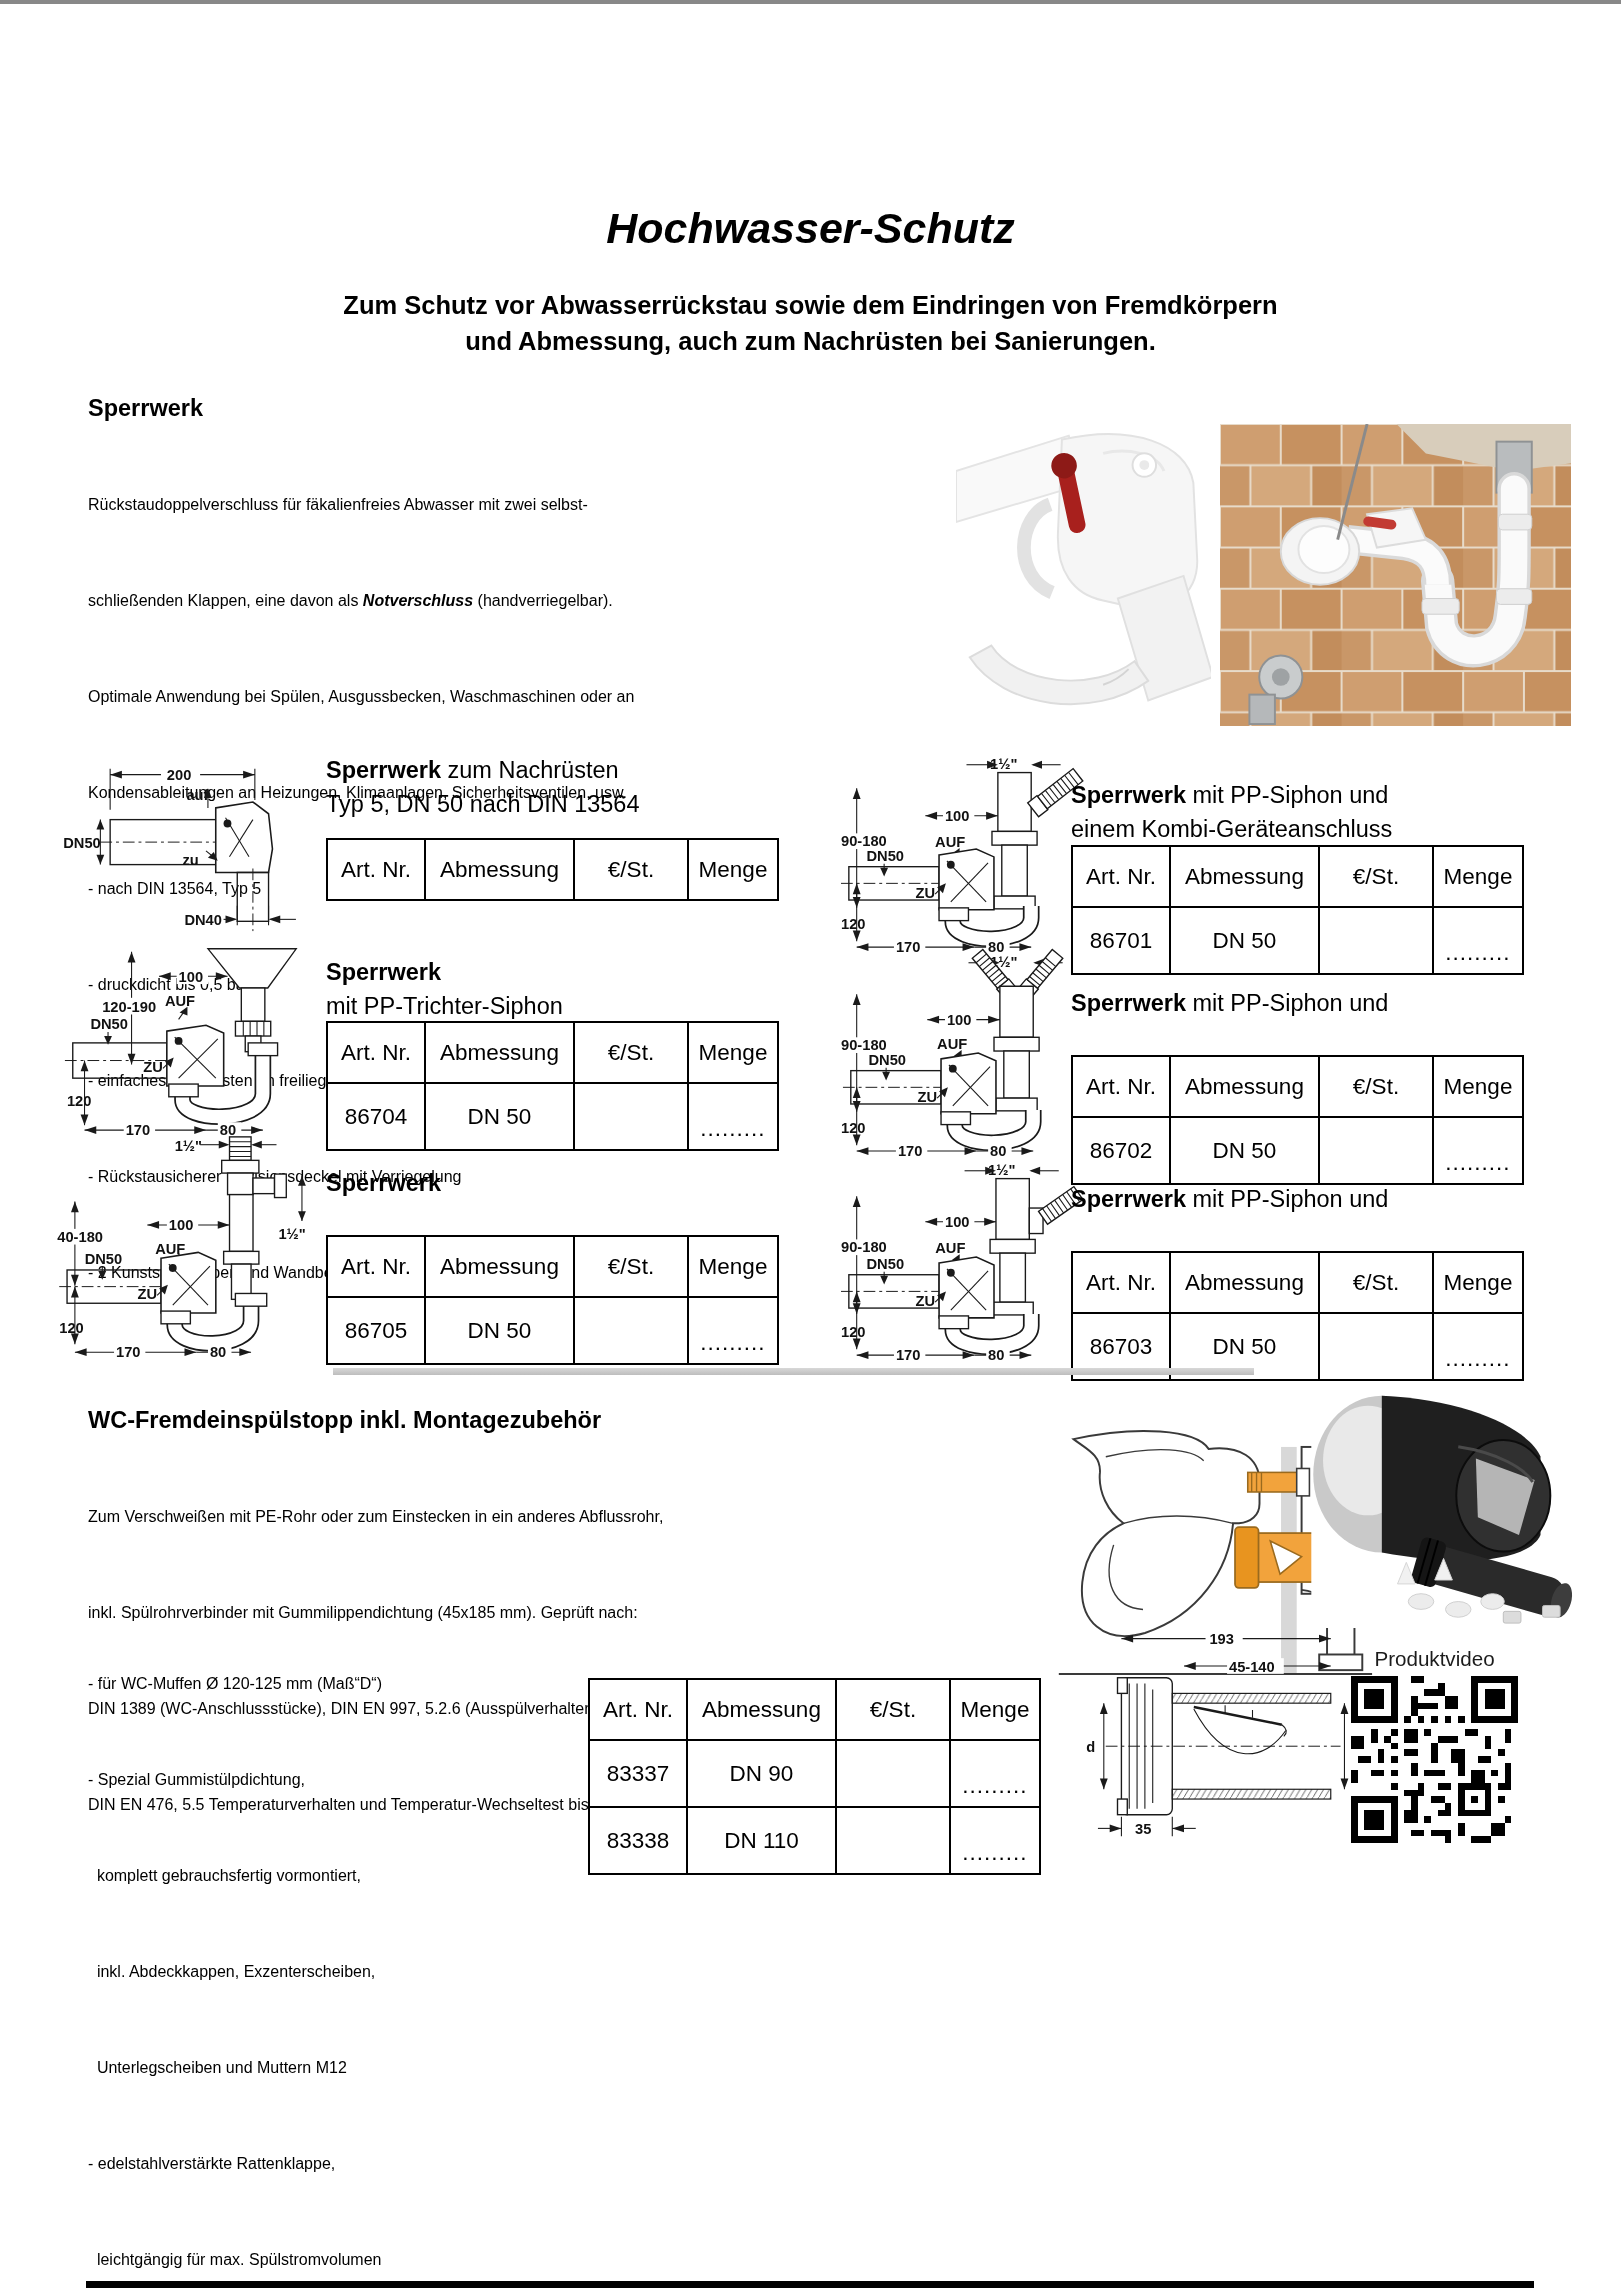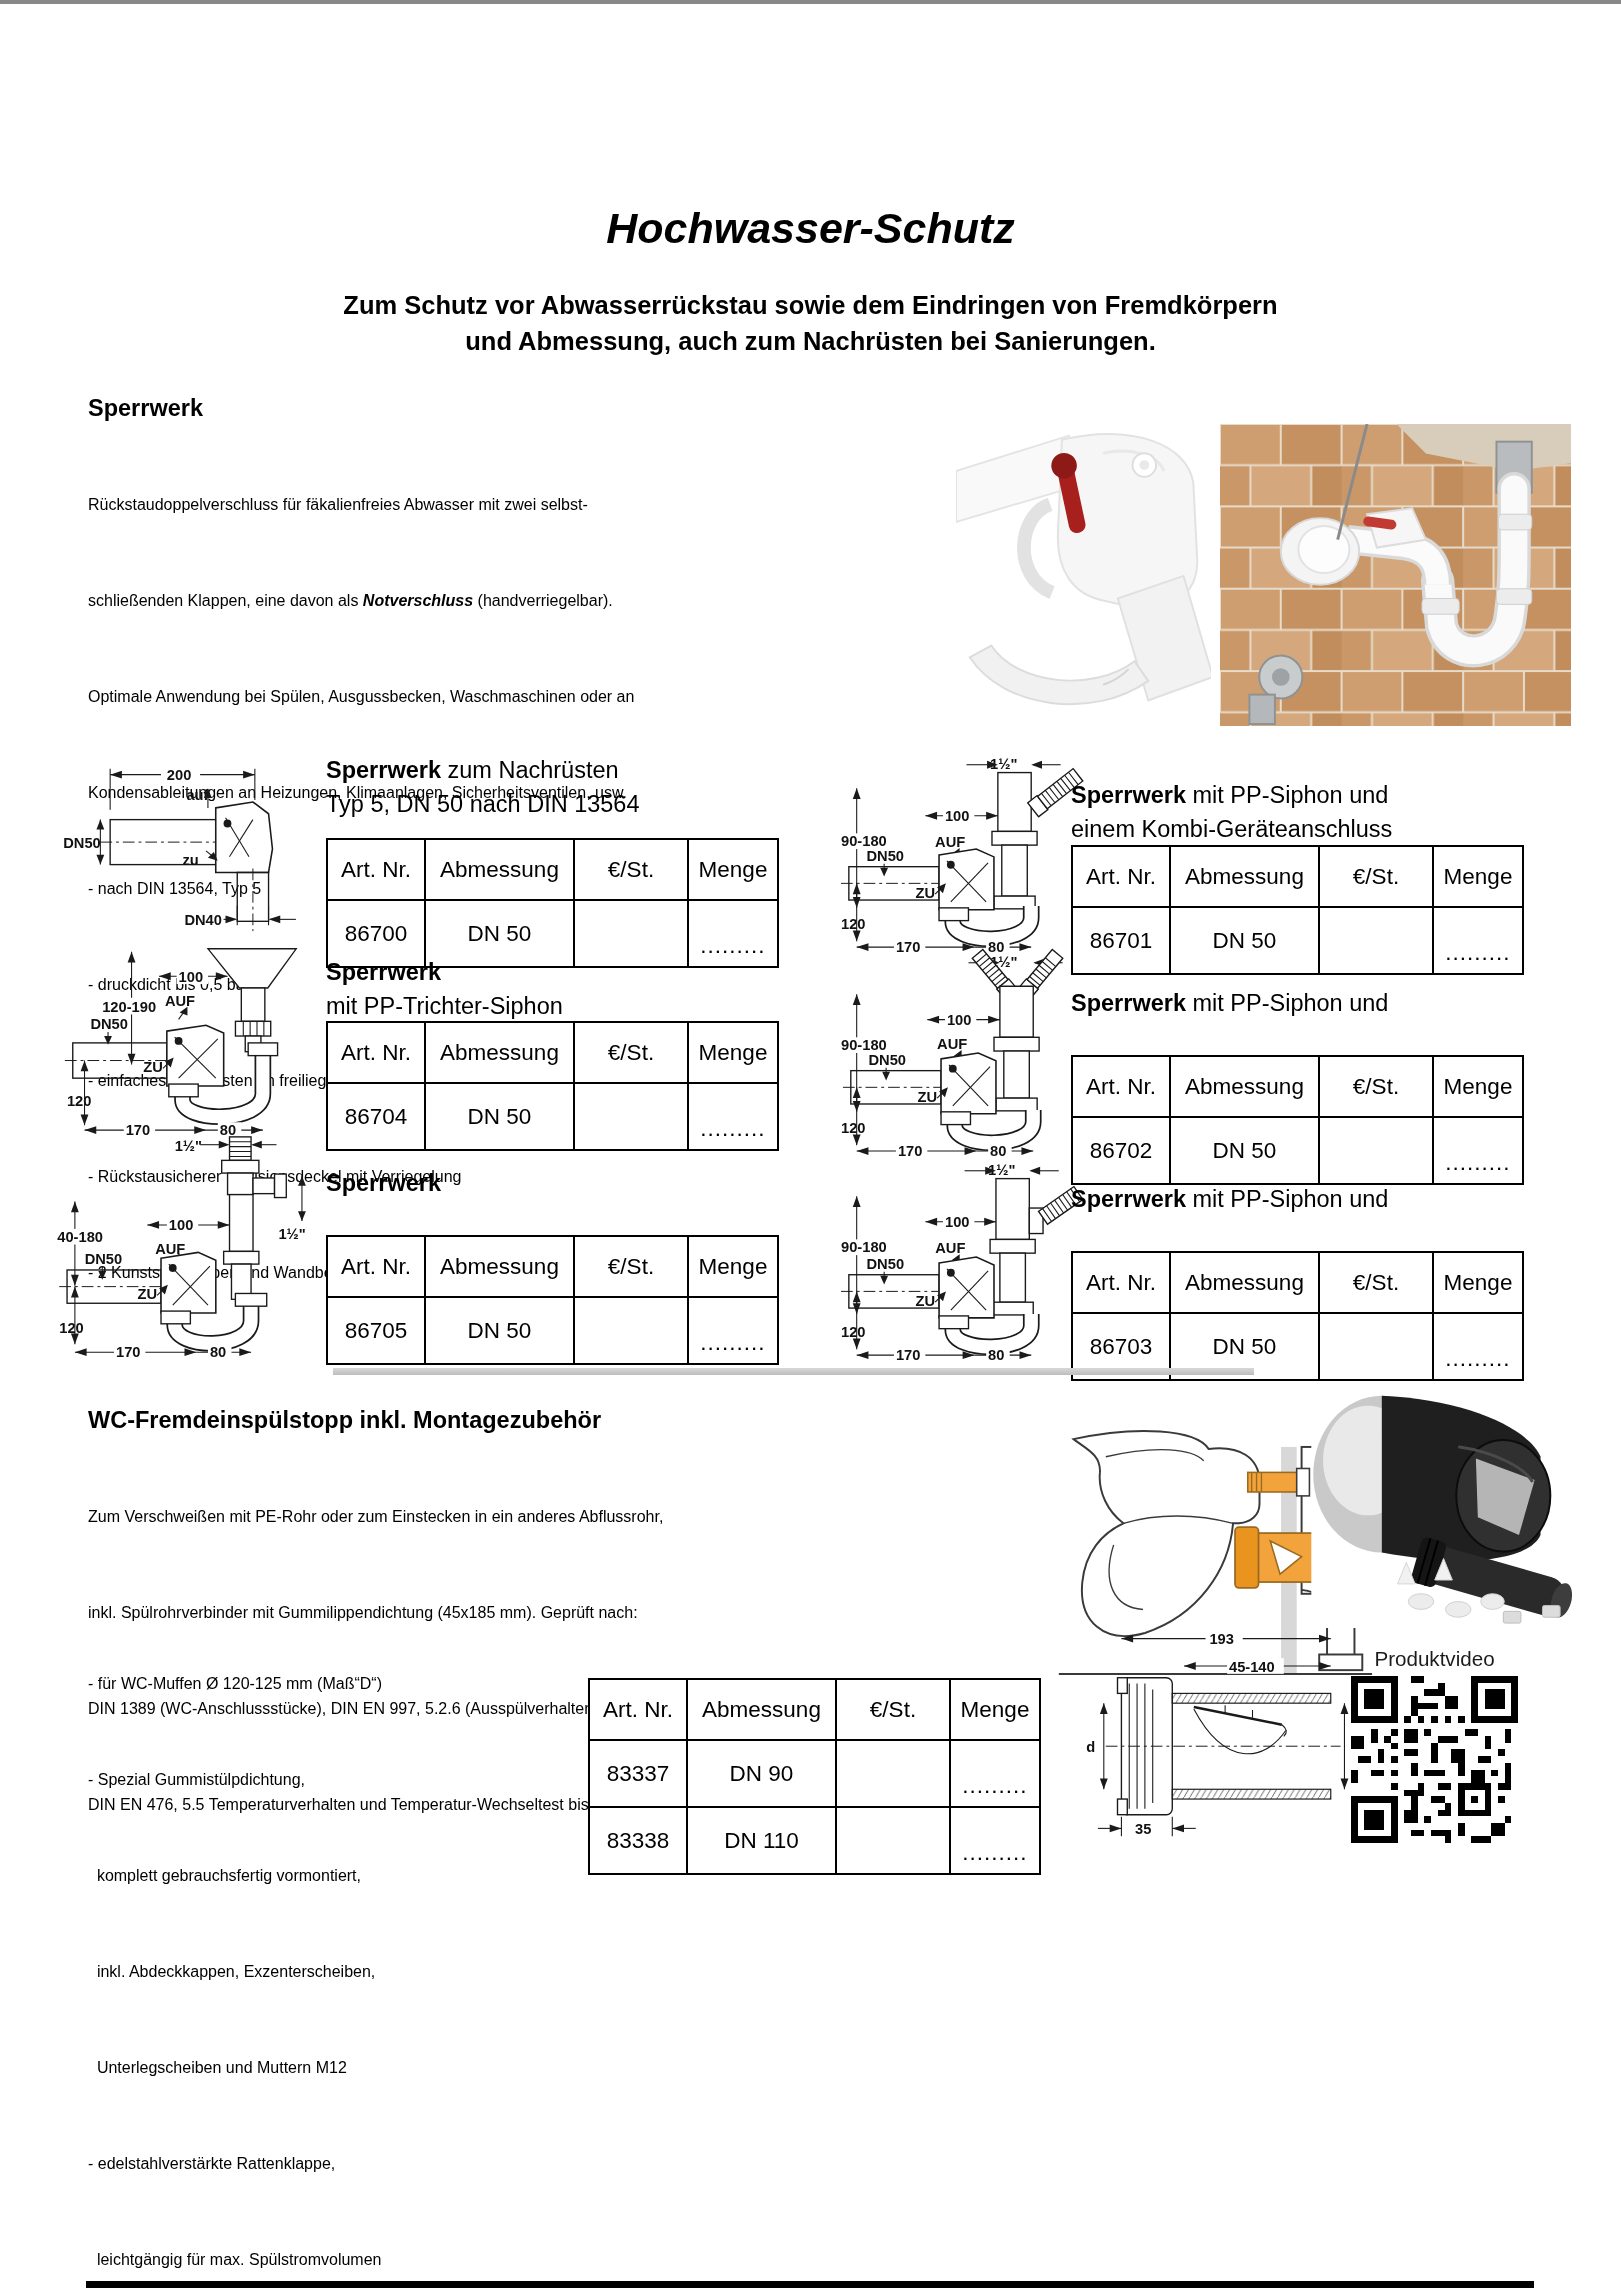--- a/index.html
+++ b/index.html
@@ -452,26 +452,20 @@
         <col style="width:149px">
         <col style="width:114px">
         <col style="width:90px">
       </colgroup>
     <tbody>
         <tr>
           <th>Art. Nr.</th>
           <th>Abmessung</th>
           <th>€/St.</th>
           <th>Menge</th>
-        </tr>
-    <tr>
-          <td>86700</td>
-          <td>DN 50</td>
-          <td></td>
-          <td class="menge-cell">.........</td>
         </tr>
   </tbody>
     </table>
 
   <div class="abs prod-head" style="left:326px;top:951px;">
     <div><b>Sperrwerk</b><span></span></div>
     <div>mit PP-Trichter-Siphon</div>
   </div>
   <table class="price abs" style="left:326px;top:1017px;">
     <colgroup>

